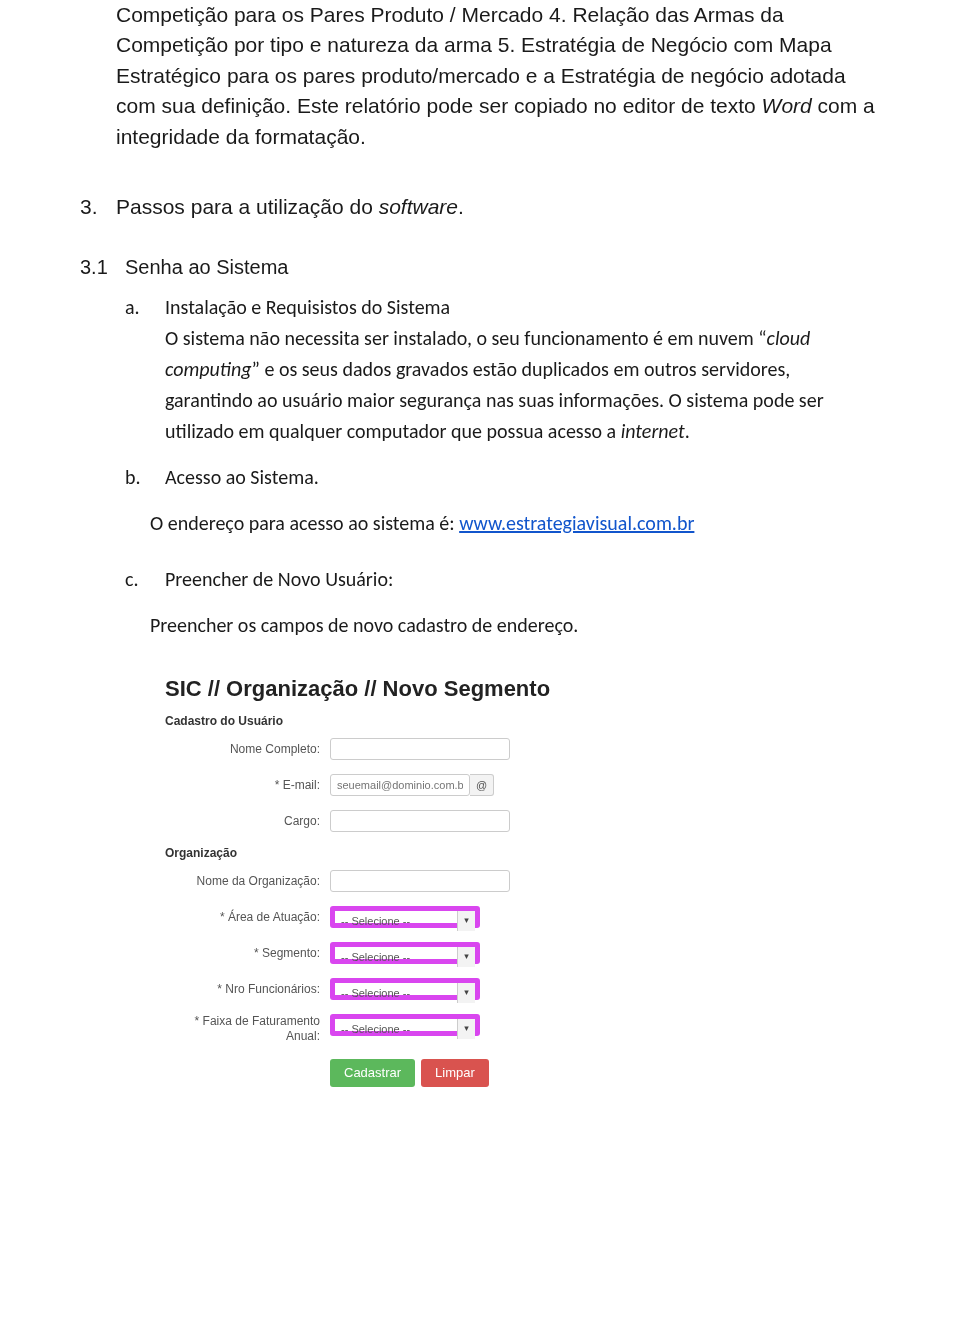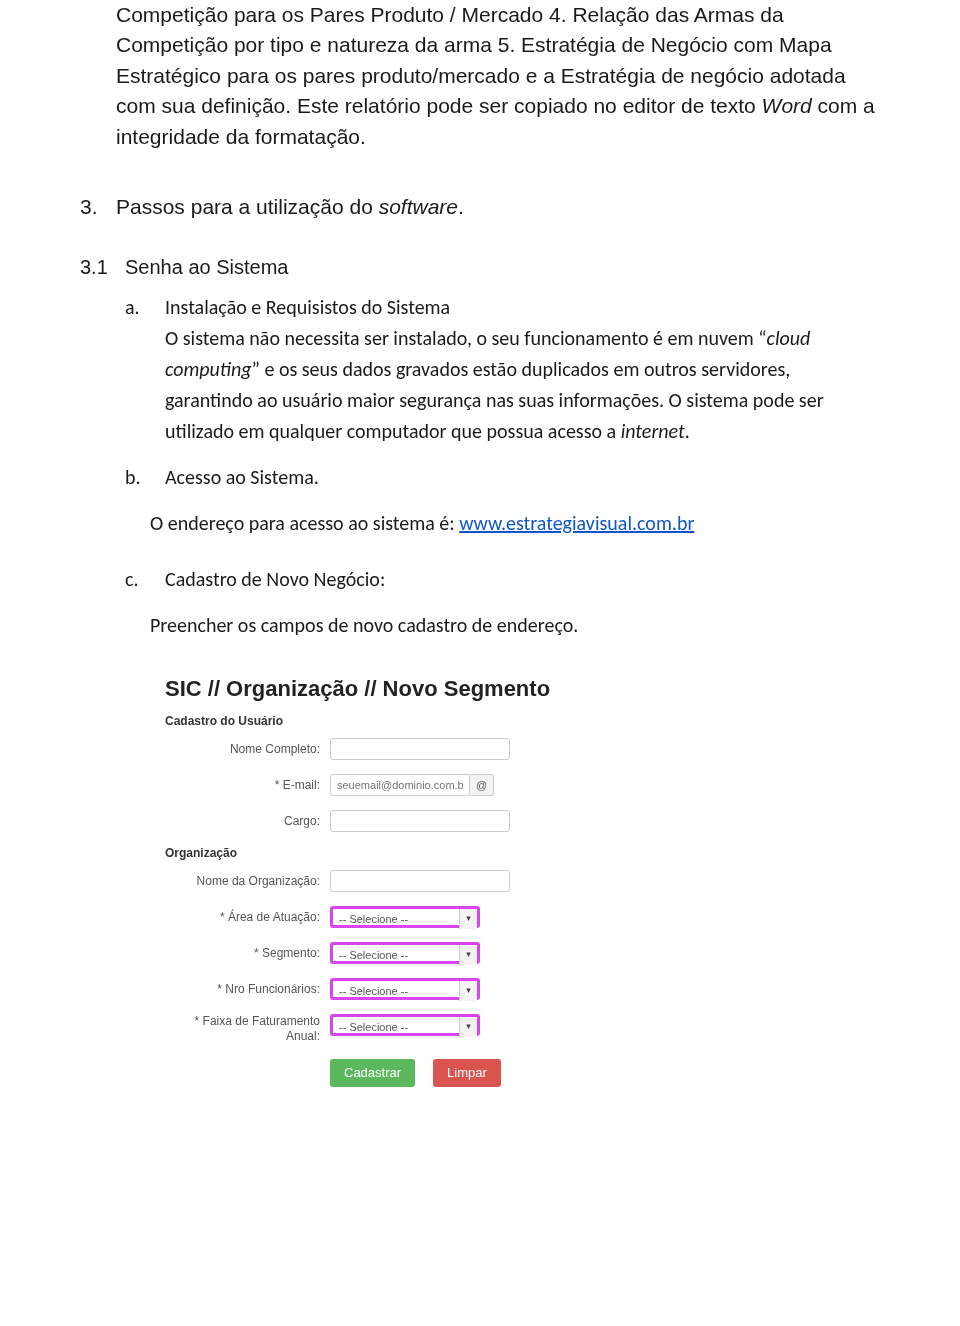--- a/index.html
+++ b/index.html
@@ -105,21 +105,21 @@
     text-align: center;
     font-size: 11px;
     line-height: 20px;
     color: #555;
   }
   .addon-group input { border-radius: 3px 0 0 3px; }
   .select-wrap {
     position: relative;
     width: 150px;
     height: 22px;
-    border: 3px solid #d946ef;
+    border: 5px solid #d946ef;
     border-radius: 3px;
     background: #fff;
     font-size: 11px;
     color: #555;
     padding-left: 6px;
     line-height: 20px;
   }
   .select-caret {
     position: absolute;
     right: 0; top: 0;
@@ -127,21 +127,21 @@
     border-left: 1px solid #ccc;
     background: #f3f3f3;
     text-align: center;
     line-height: 18px;
     font-size: 9px;
     color: #444;
   }
   .btn-row {
     margin-left: 165px;
     display: flex;
-    gap: 18px;
+    gap: 6px;
   }
   .btn {
     height: 28px;
     border: none;
     border-radius: 3px;
     font-size: 13px;
     color: #fff;
     padding: 0 14px;
     cursor: pointer;
   }
@@ -181,21 +181,21 @@
     <span>Acesso ao Sistema.</span>
   </div>
 </div>
 <p class="indent-text">
   <span>O endereço para acesso ao sistema é: </span><a href="#" class="link">www.estrategiavisual.com.br</a>
 </p>
 
 <div class="letter-item">
   <span class="letter">c.</span>
   <div class="content">
-    <span>Cadastro de Novo Negócio:</span>
+    <span>Preencher de Novo Usuário:</span>
   </div>
 </div>
 <p class="indent-text">Preencher os campos de novo cadastro de endereço.</p>
 
 <div class="form-wrap">
   <div class="form-title">SIC // Organização // Novo Segmento</div>
   <div class="form-section-label">Cadastro do Usuário</div>
 
   <div class="form-row">
     <label>Nome Completo:</label>

